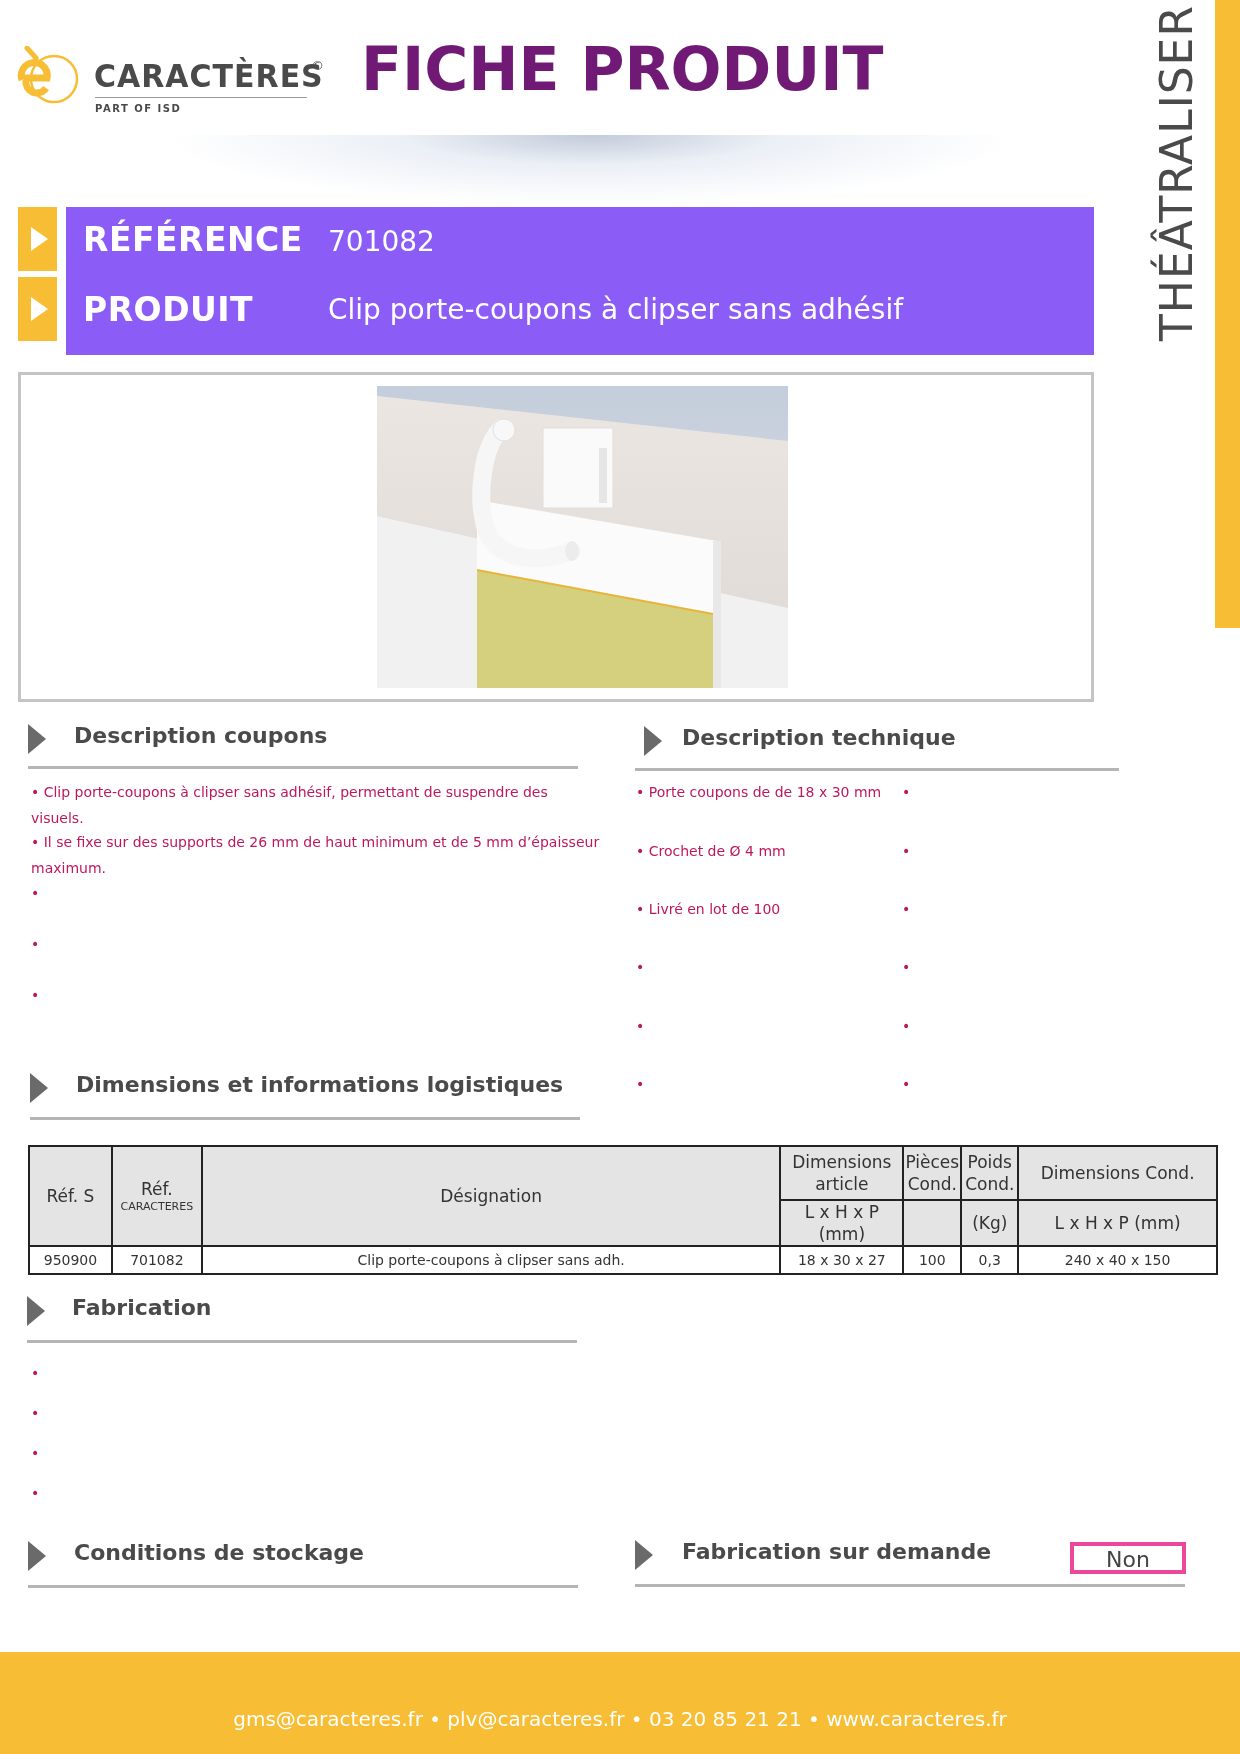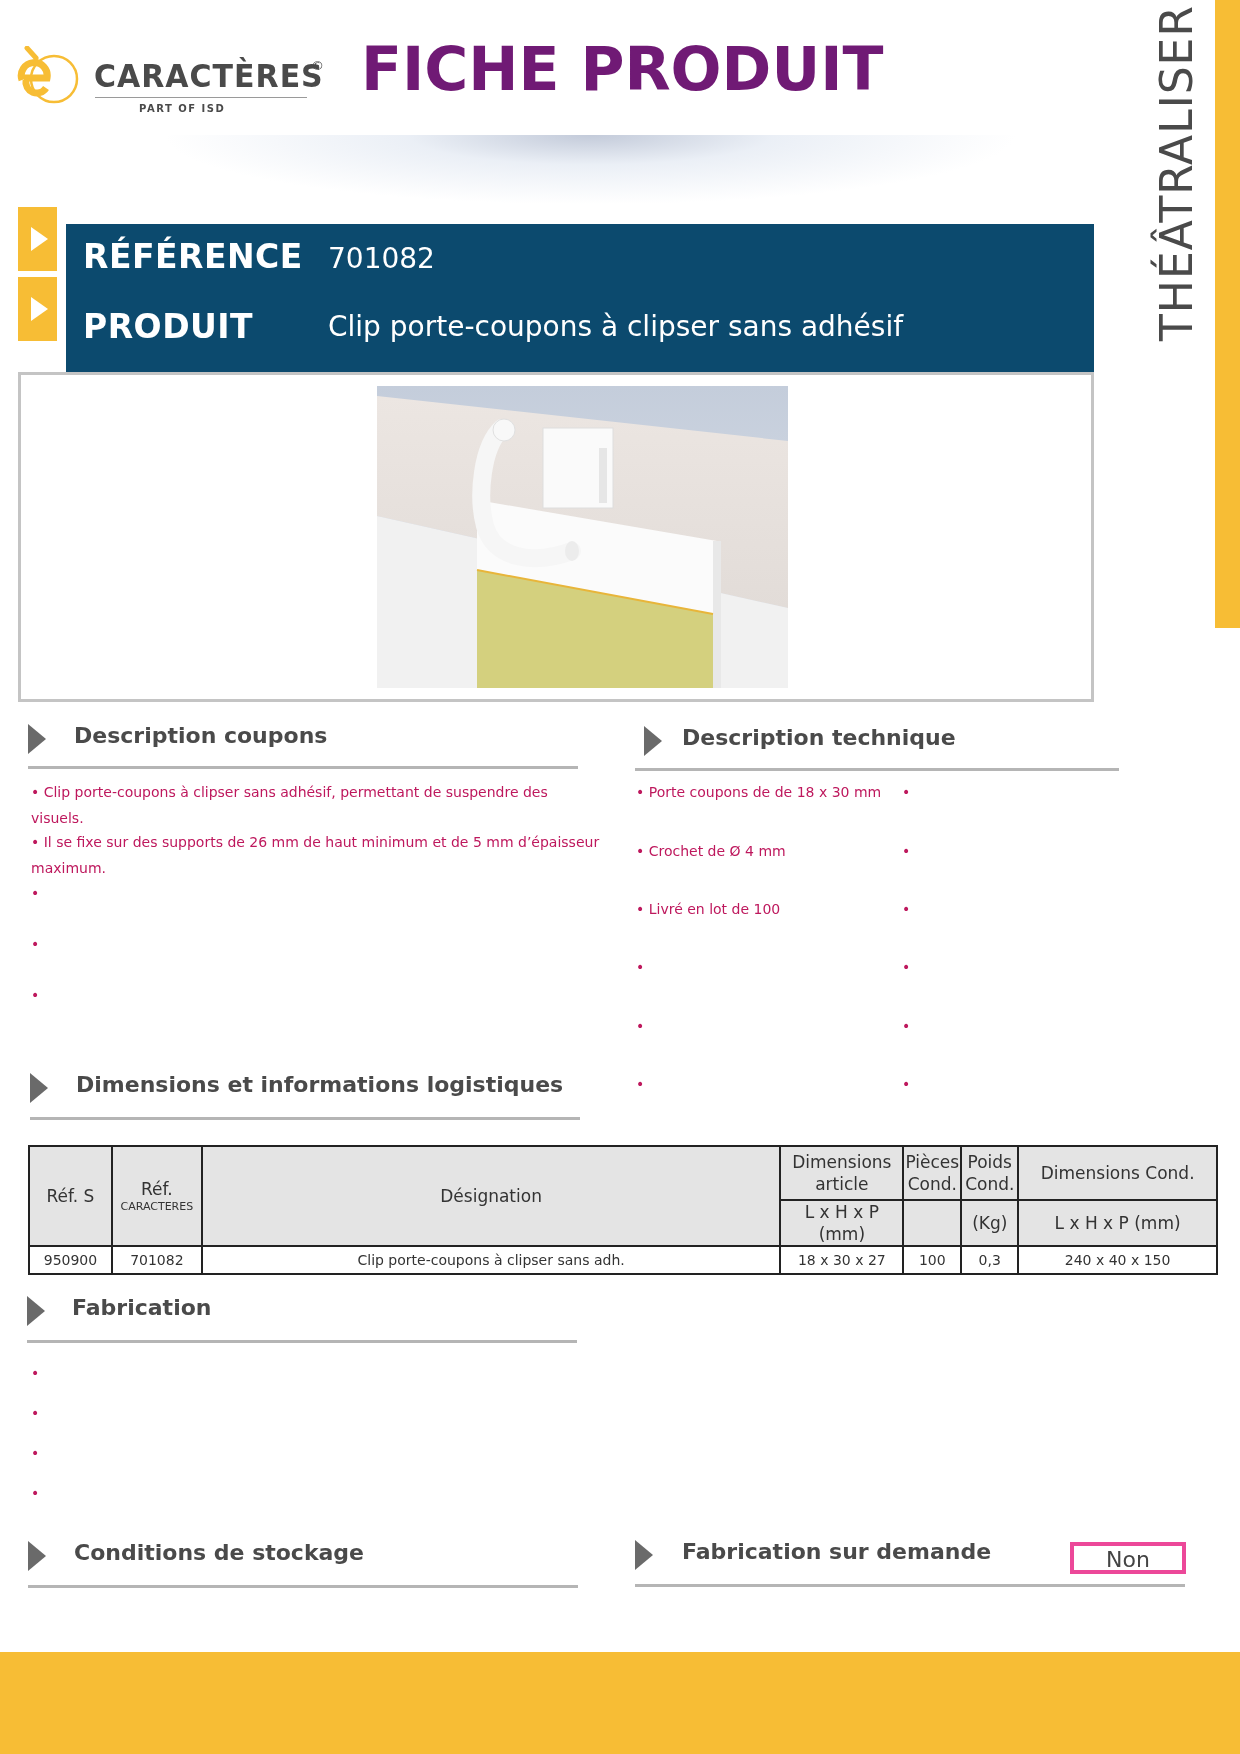--- a/index.html
+++ b/index.html
@@ -5,36 +5,36 @@
     * { margin: 0; padding: 0; box-sizing: border-box; }
     html, body { width: 1240px; height: 1754px; background: #ffffff; overflow: hidden; }
     body { position: relative; font-family: "DejaVu Sans", sans-serif; color: #4a4a4a; }
 
     
     .logo { position: absolute; left: 16px; top: 44px; width: 320px; height: 72px; }
     .logo-mark { position: absolute; left: 0; top: 2px; width: 66px; height: 60px; }
     .logo-word { position: absolute; left: 78px; top: 14px; font-family: "DejaVu Sans", sans-serif; font-weight: bold; font-size: 30px; letter-spacing: 1px; color: #4a4a4a; transform: scaleY(1.05); }
     .logo-copy { position: absolute; left: 295px; top: 14px; font-size: 13px; color: #4a4a4a; }
     .logo-rule { position: absolute; left: 79px; top: 53px; width: 212px; height: 1px; background: #9a9a9a; }
-    .logo-sub { position: absolute; left: 79px; top: 59px; font-size: 10px; font-weight: bold; letter-spacing: 1.5px; color: #4a4a4a; margin-left: 44px; }
+    .logo-sub { position: absolute; left: 79px; top: 59px; font-size: 10px; font-weight: bold; letter-spacing: 1.5px; color: #4a4a4a; }
 
     .page-title { position: absolute; left: 361px; top: 34px; font-family: "DejaVu Sans", sans-serif; font-weight: bold; font-size: 60px; color: #701a75; letter-spacing: 0px; }
 
     .header-shadow { position: absolute; left: 160px; top: 135px; width: 860px; height: 70px;
       background: radial-gradient(ellipse at 50% 0%, rgba(175,185,205,0.75) 0%, rgba(210,220,235,0.45) 30%, rgba(255,255,255,0) 70%); }
 
     .side-label { position: absolute; left: 1148px; top: 18px; width: 56px; height: 310px; }
     .side-label span { position: absolute; left: 50%; top: 50%; transform: translate(-50%, -50%) rotate(-90deg); white-space: nowrap; font-size: 44px; color: #4a4a4a; letter-spacing: 1px; font-family: "DejaVu Sans", sans-serif; }
     .side-bar { position: absolute; left: 1215px; top: 0; width: 25px; height: 628px; background: #f7bd35; }
 
     
     .info-row { position: absolute; left: 18px; height: 64px; width: 1076px; }
     .info-row .arrow-box { position: absolute; left: 0; top: 0; width: 39px; height: 64px; background: #f7bd35; }
     .info-row .arrow-box i { position: absolute; left: 13px; top: 20px; width: 0; height: 0; border-top: 12px solid transparent; border-bottom: 12px solid transparent; border-left: 17px solid #ffffff; }
-    .info-row .bar { position: absolute; left: 48px; top: 17px; right: 0; height: 78px; background: #0c4a6e; }
+    .info-row .bar { position: absolute; left: 48px; top: 0; right: 0; height: 78px; background: #8b5cf6; }
     .info-row .label { position: absolute; left: 17px; top: 13px; font-size: 33px; color: #ffffff; font-weight: bold; letter-spacing: 0.5px; }
     .info-row .value { position: absolute; left: 262px; top: 18px; font-size: 28px; color: #ffffff; }
 
     
     .img-frame { position: absolute; left: 18px; top: 372px; width: 1076px; height: 330px; border: 3px solid #c4c4c4; background: #fff; }
     .product-img { position: absolute; left: 356px; top: 11px; width: 411px; height: 302px; overflow: hidden; background: #eceaea; }
 
     
     .sec { position: absolute; }
     .sec .tri { position: absolute; left: 0; top: 0; width: 0; height: 0; border-top: 15px solid transparent; border-bottom: 15px solid transparent; border-left: 18px solid #6a6a6a; }
@@ -224,13 +224,14 @@
 </div>
 
 <div class="sec" style="left:635px; top:1540px;">
   <div class="tri"></div>
   <div class="title" style="left:47px;">Fabrication sur demande</div>
   <div class="rule" style="top:44px; width:550px;"></div>
 </div>
 <div class="non-box">Non</div>
 
 <div class="footer">
+  <div class="l2">gms@caracteres.fr • plv@caracteres.fr • 03 20 85 21 21 • www.caracteres.fr</div>
 </div>
 
 </body></html>

